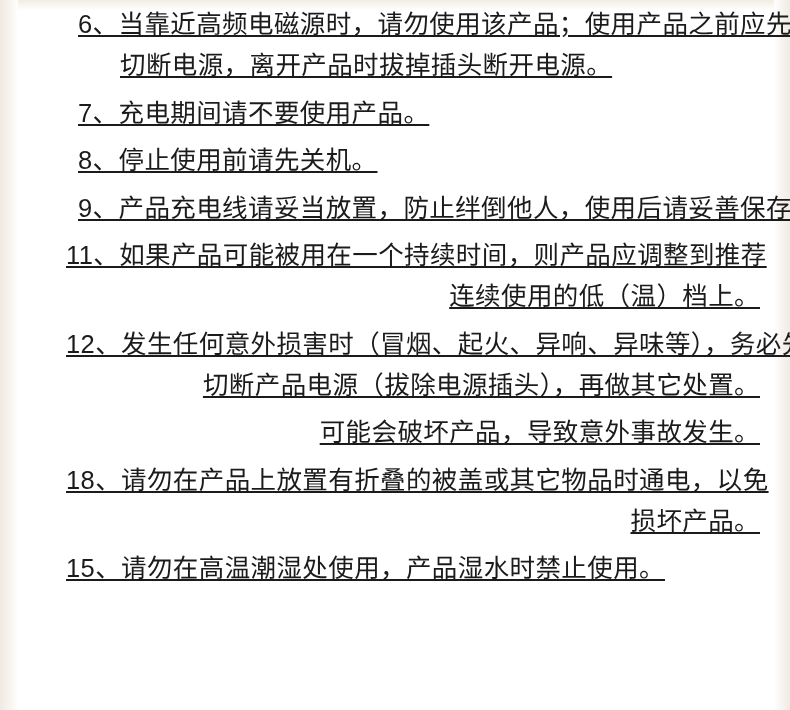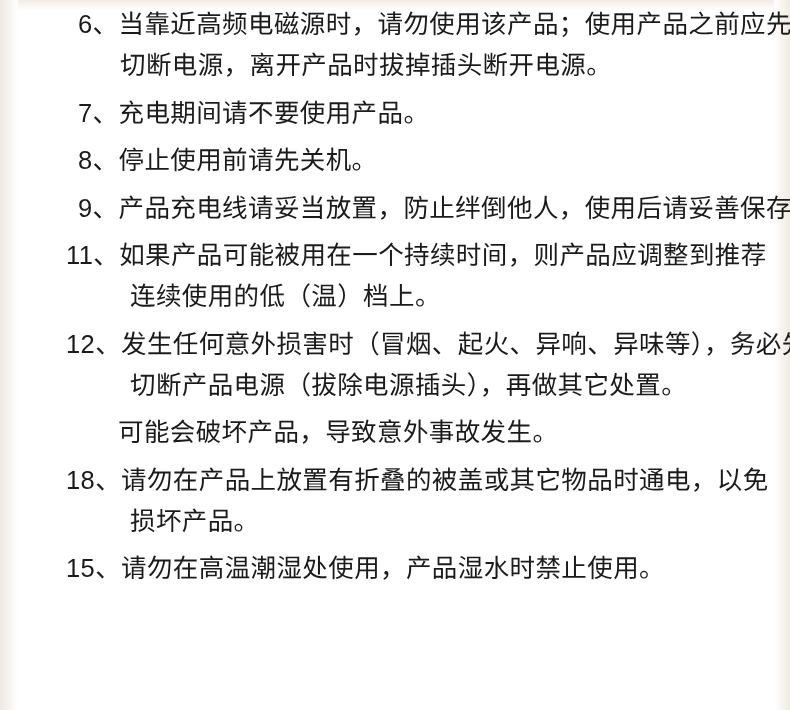--- a/index.html
+++ b/index.html
@@ -65,23 +65,25 @@
   }
   .item.first {
     margin-top: 0;
   }
   
   .item.wide .line:first-child {
     margin-left: -12px;
   }
   .item.wide .line.indent {
     padding-left: 52px;
+    text-align: right;
   }
   .pad-left {
     padding-left: 48px;
+    text-decoration: underline;
   }
 </style>
 </head>
 <body>
 
 <div class="page">
   <div class="edge-top"></div>
   <div class="edge-left"></div>
   <div class="edge-right"></div>
 

